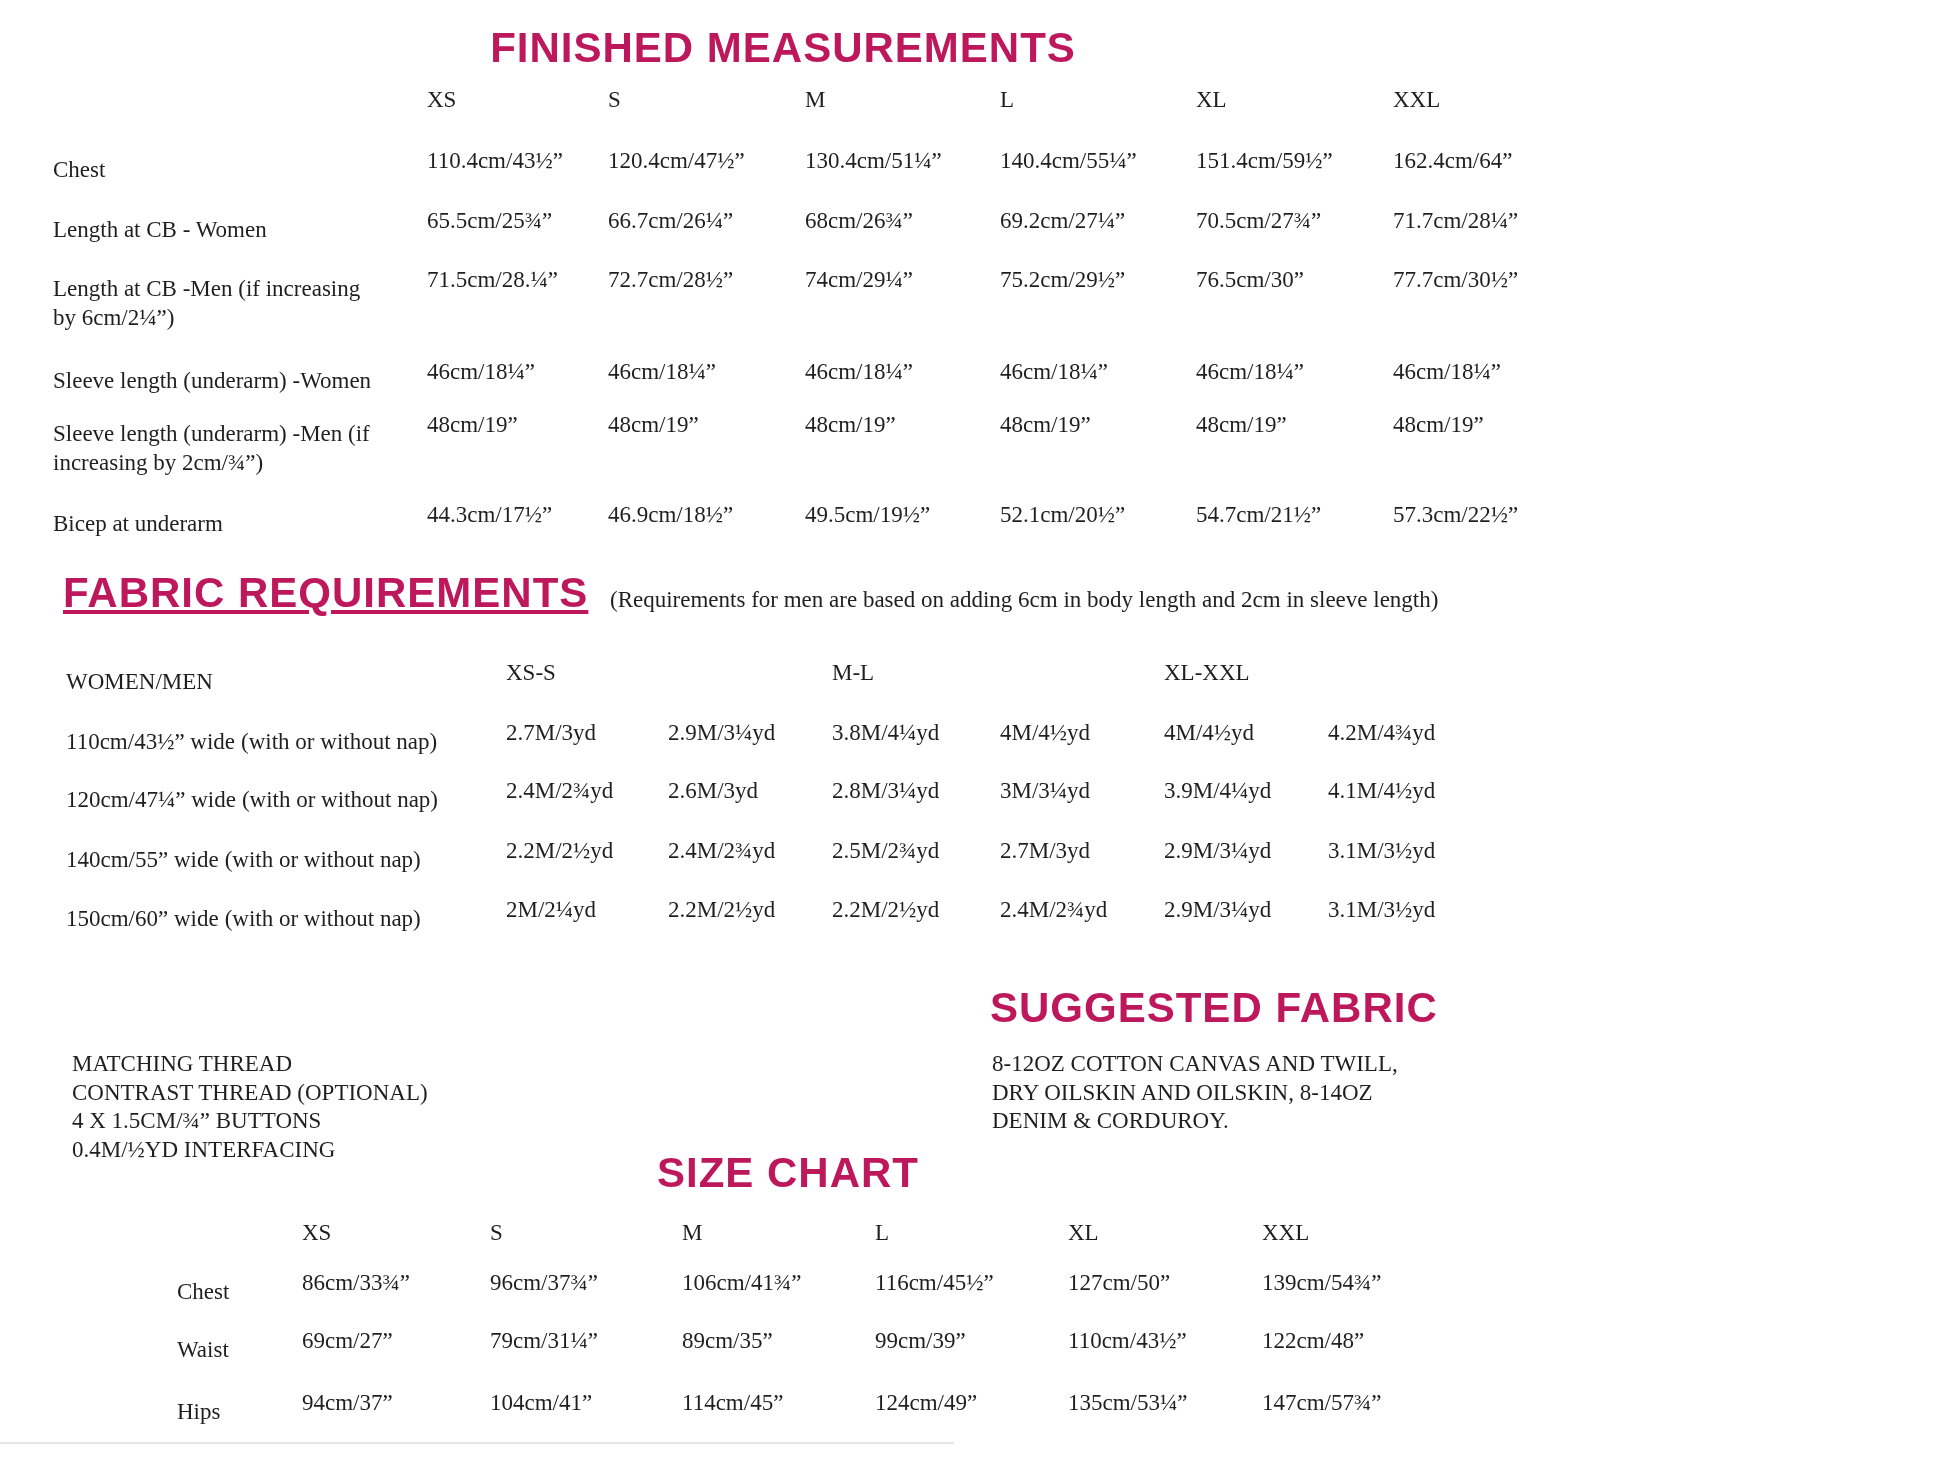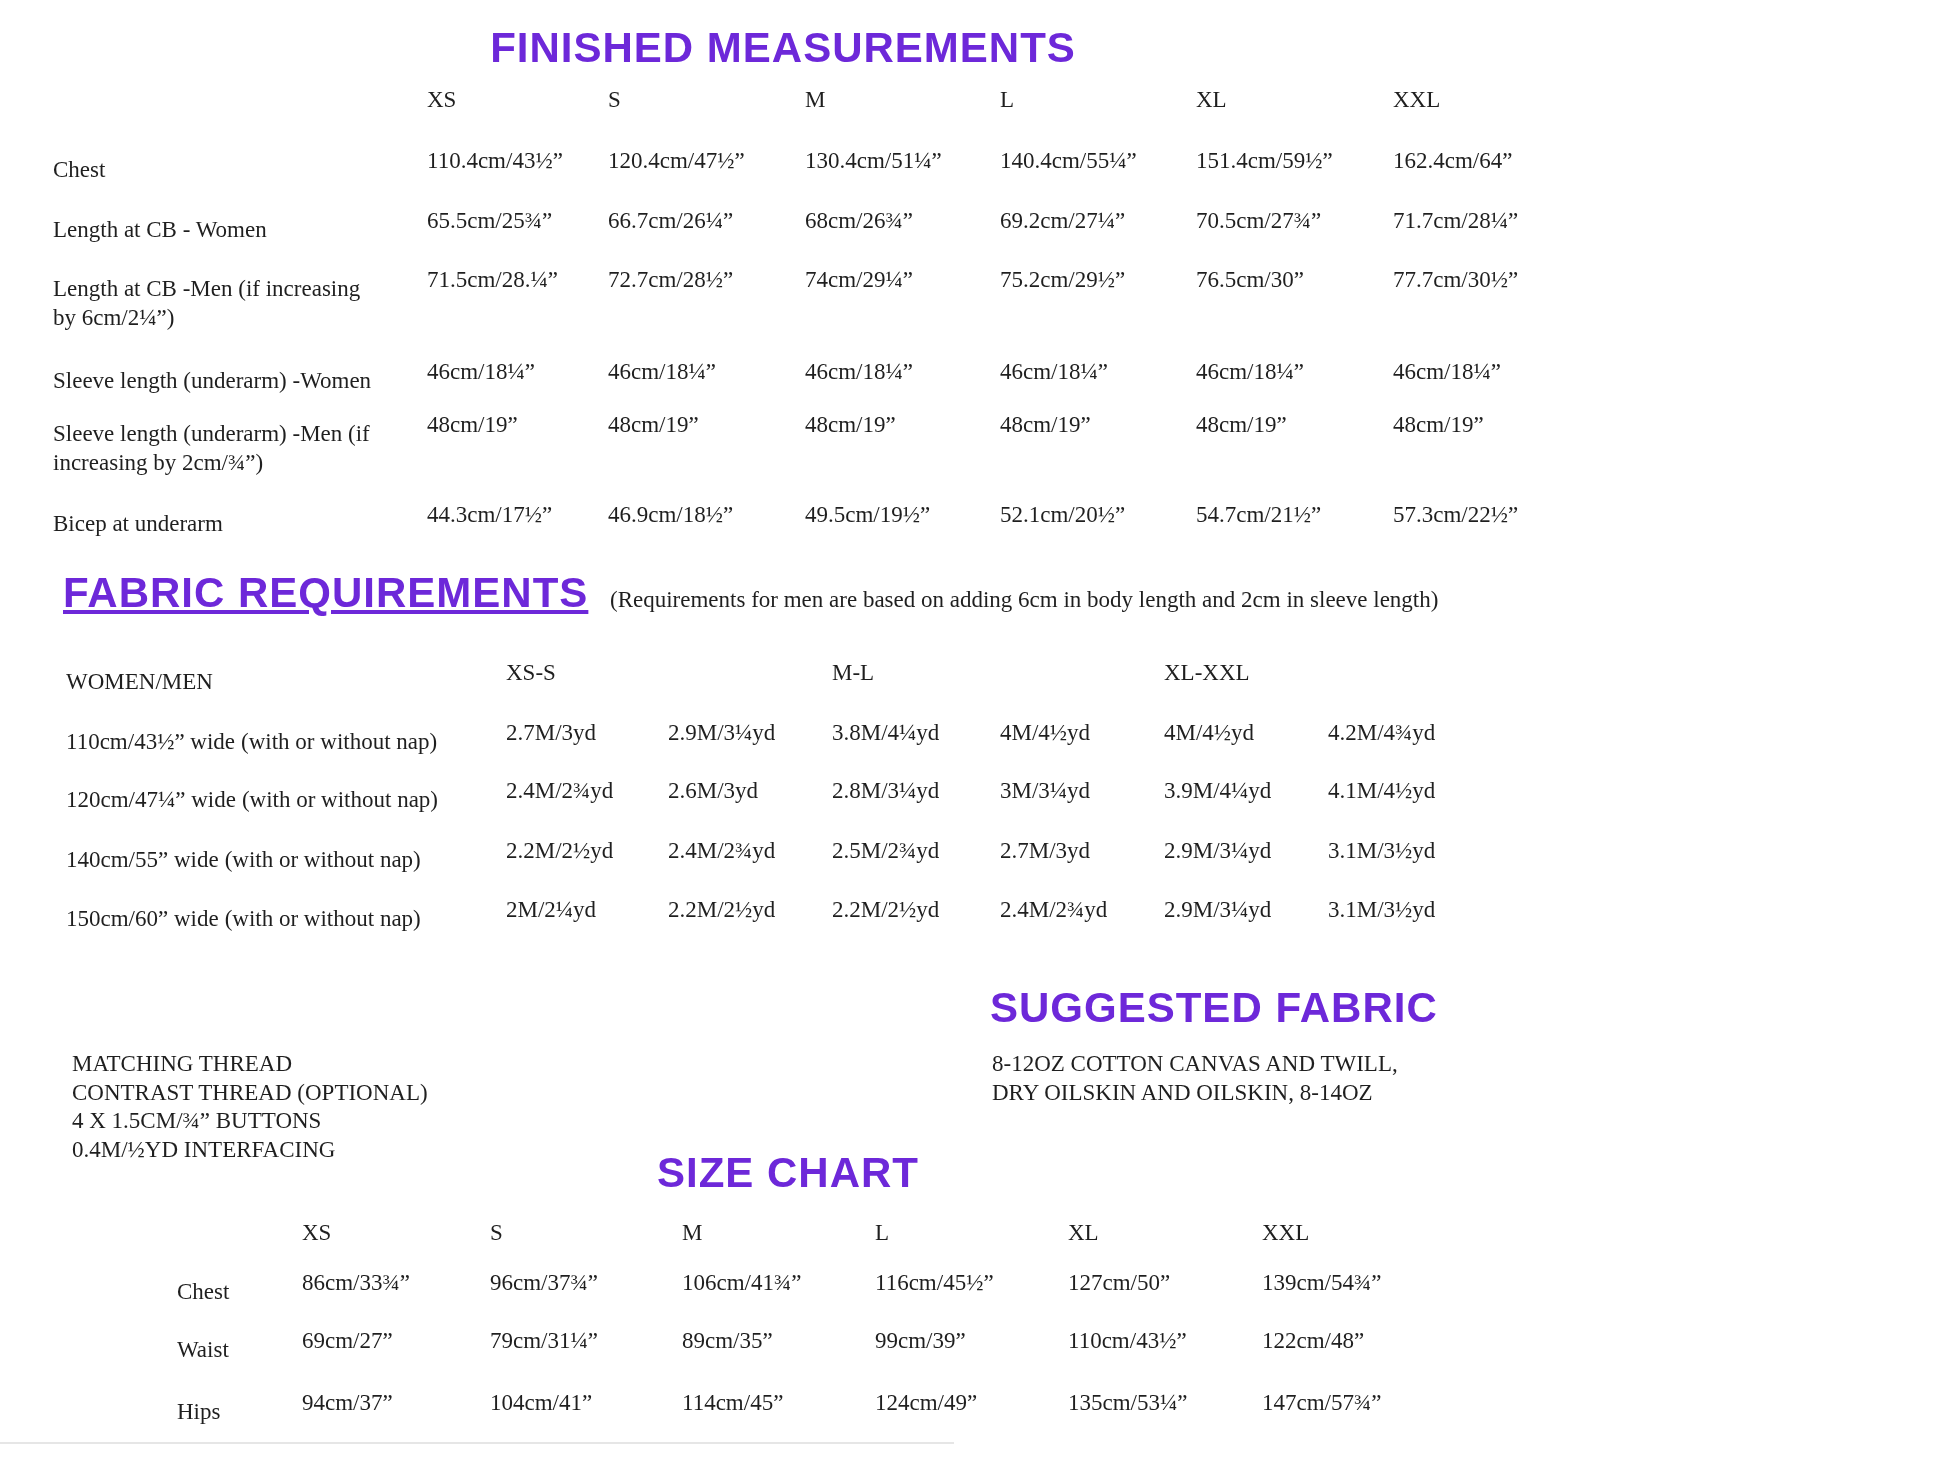--- a/index.html
+++ b/index.html
@@ -11,21 +11,21 @@
     color:#1f1f1f;
     overflow:hidden;
   }
   .heading{
     position:absolute;
     font-family:"Liberation Sans", sans-serif;
     font-weight:bold;
     font-size:42px;
     line-height:1;
     letter-spacing:1px;
-    color:#6d28d9;
+    color:#be185d;
     white-space:nowrap;
   }
   .centered{transform:translateX(-50%);}
   .serif{font-size:23px;line-height:29px;white-space:nowrap;}
   .row{position:absolute;left:0;width:100%;height:0;}
   .cell{position:absolute;top:0;font-size:23px;line-height:29px;white-space:nowrap;}
   .lbl{position:absolute;top:0;font-size:23px;line-height:29px;white-space:nowrap;margin-top:9px;}
   .bold{font-weight:normal;}
   
   .fm0{left:427px}.fm1{left:608px}.fm2{left:805px}.fm3{left:1000px}.fm4{left:1196px}.fm5{left:1393px}
@@ -177,20 +177,21 @@
     <div>MATCHING THREAD</div>
     <div>CONTRAST THREAD (OPTIONAL)</div>
     <div>4 X 1.5CM/¾” BUTTONS</div>
     <div>0.4M/½YD INTERFACING</div>
   </div>
 
   <div class="heading" style="left:990px;top:987px;">SUGGESTED FABRIC</div>
   <div class="textblock" style="left:992px;top:1050px;">
     <div>8-12OZ COTTON CANVAS AND TWILL,</div>
     <div>DRY OILSKIN AND OILSKIN, 8-14OZ</div>
+    <div>DENIM &amp; CORDUROY.</div>
   </div>
 
   <div class="heading centered" style="left:788px;top:1152px;">SIZE CHART</div>
 
   <div>
     <div class="row" style="top:1218px;">
       <span class="cell sc0">XS</span>
       <span class="cell sc1">S</span>
       <span class="cell sc2">M</span>
       <span class="cell sc3">L</span>

